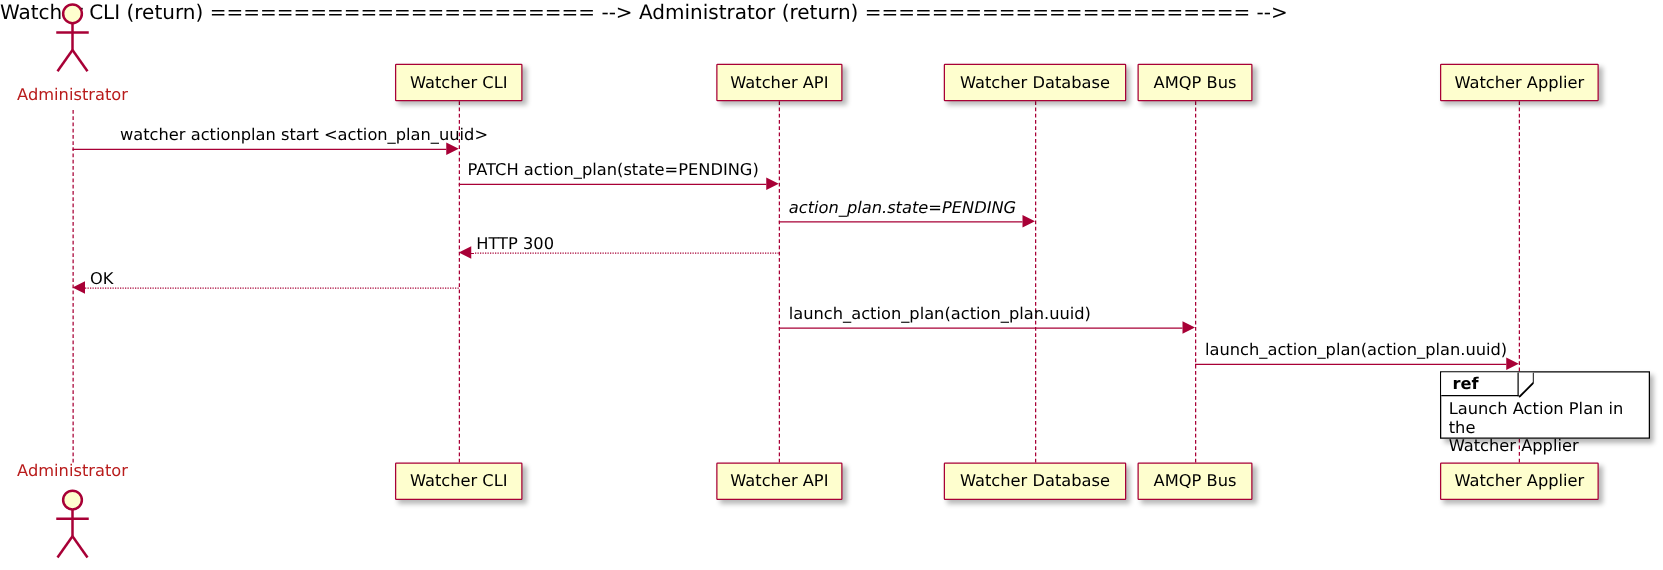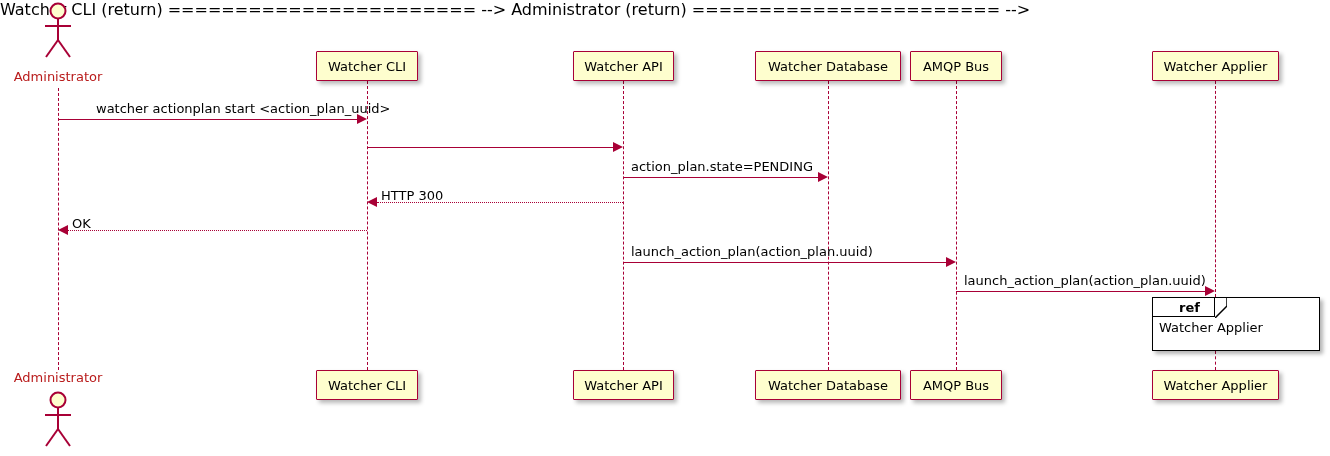--- a/index.html
+++ b/index.html
@@ -158,25 +158,26 @@
   <div class="participant" style="left:1152px; top:51px; width:127px; height:30px;">
     <span>Watcher Applier</span>
   </div>
 
   
   <div class="msg-label" style="left:64px; top:102px;margin-left:32px;">watcher actionplan start &lt;action_plan_uuid&gt;</div>
   <div class="msg-line" style="left:58px; top:119px; width:299px;"></div>
   <div class="arrow-head right" style="left:357px; top:114px;"></div>
 
   
+  <div class="msg-label" style="left:374px; top:130px;">PATCH action_plan(state=PENDING)</div>
   <div class="msg-line" style="left:367px; top:147px; width:246px;"></div>
   <div class="arrow-head right" style="left:613px; top:142px;"></div>
 
   
-  <div class="msg-label" style="left:631px; top:160px;">action_plan.state=PENDING</div>
+  <div class="msg-label" style="left:631px; top:160px;font-style:italic;">action_plan.state=PENDING</div>
   <div class="msg-line" style="left:623px; top:177px; width:195px;"></div>
   <div class="arrow-head right" style="left:818px; top:172px;"></div>
 
    Watcher CLI (return) ======================= --&gt;
   <div class="msg-label" style="left:381px; top:189px;">HTTP 300</div>
   <div class="msg-line dotted" style="left:377px; top:202px; width:246px;"></div>
   <div class="arrow-head left" style="left:367px; top:197px;"></div>
 
    Administrator (return) ======================= --&gt;
   <div class="msg-label" style="left:72px; top:217px;text-align:center;">OK</div>
@@ -188,30 +189,31 @@
   <div class="msg-line" style="left:623px; top:262px; width:323px;"></div>
   <div class="arrow-head right" style="left:946px; top:257px;"></div>
 
   
   <div class="msg-label" style="left:964px; top:274px;">launch_action_plan(action_plan.uuid)</div>
   <div class="msg-line" style="left:956px; top:291px; width:249px;"></div>
   <div class="arrow-head right" style="left:1205px; top:286px;"></div>
 
   
   <div class="ref-box" style="left:1152px; top:297px; width:168px; height:54px;">
-    <div class="ref-tab" style="width:62px;justify-content:flex-end;">
+    <div class="ref-tab" style="width:62px;">
       <span>ref</span>
     </div>
     <div class="ref-tab-notch" style="left:62px; top:0;">
       <svg width="12" height="20" viewBox="0 0 12 20">
         <path d="M0,0 L12,0 L12,8 L0,20 Z" fill="#FFFFFF"></path>
         <path d="M12,0 L12,8 L0,20" fill="none" stroke="#000000" stroke-width="1.5"></path>
       </svg>
     </div>
     <div class="ref-text">
+      <div>Launch Action Plan in the</div>
       <div>Watcher Applier</div>
     </div>
   </div>
 
   
   <div class="participant" style="left:316px; top:370px; width:102px; height:30px;">
     <span>Watcher CLI</span>
   </div>
   <div class="participant" style="left:573px; top:370px; width:101px; height:30px;">
     <span>Watcher API</span>

